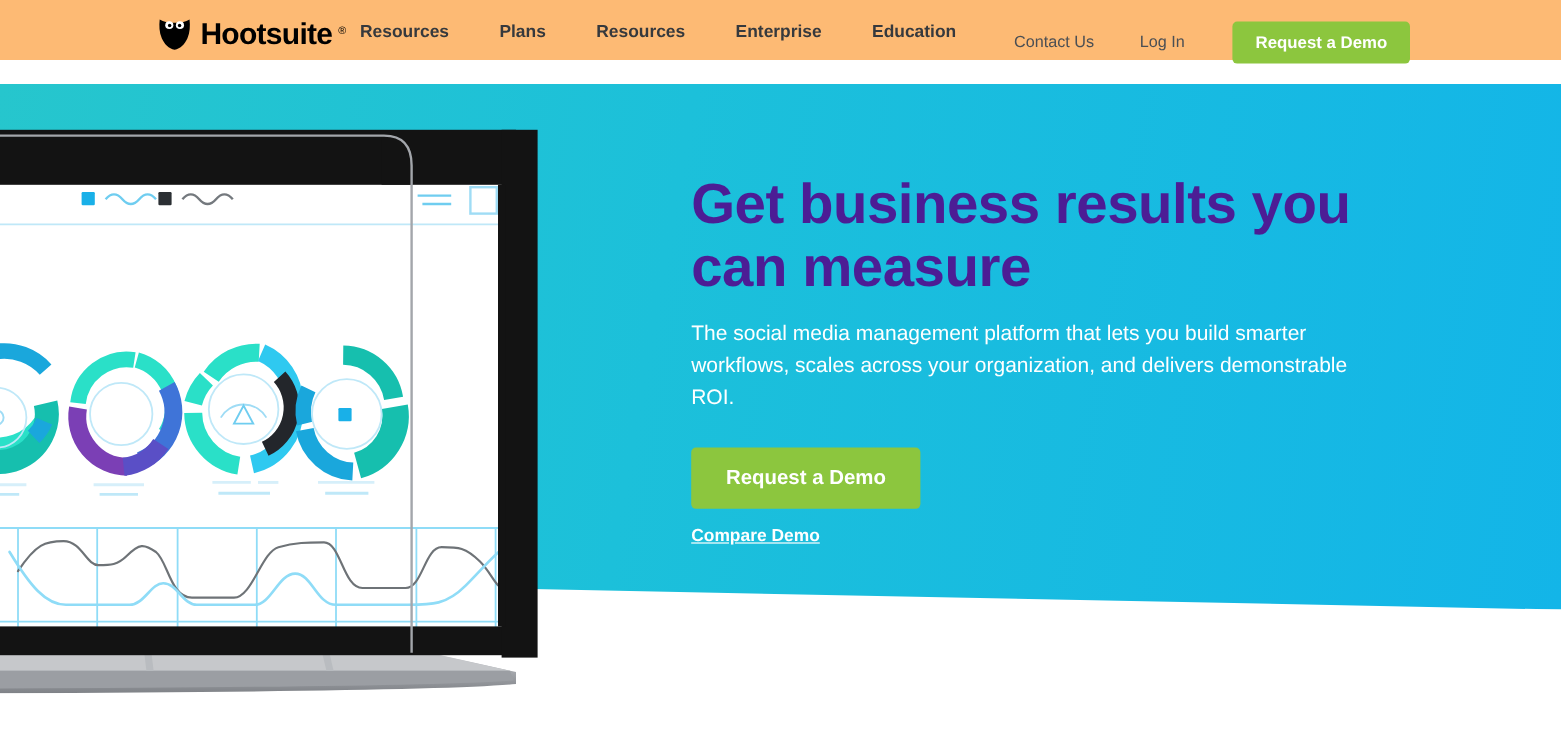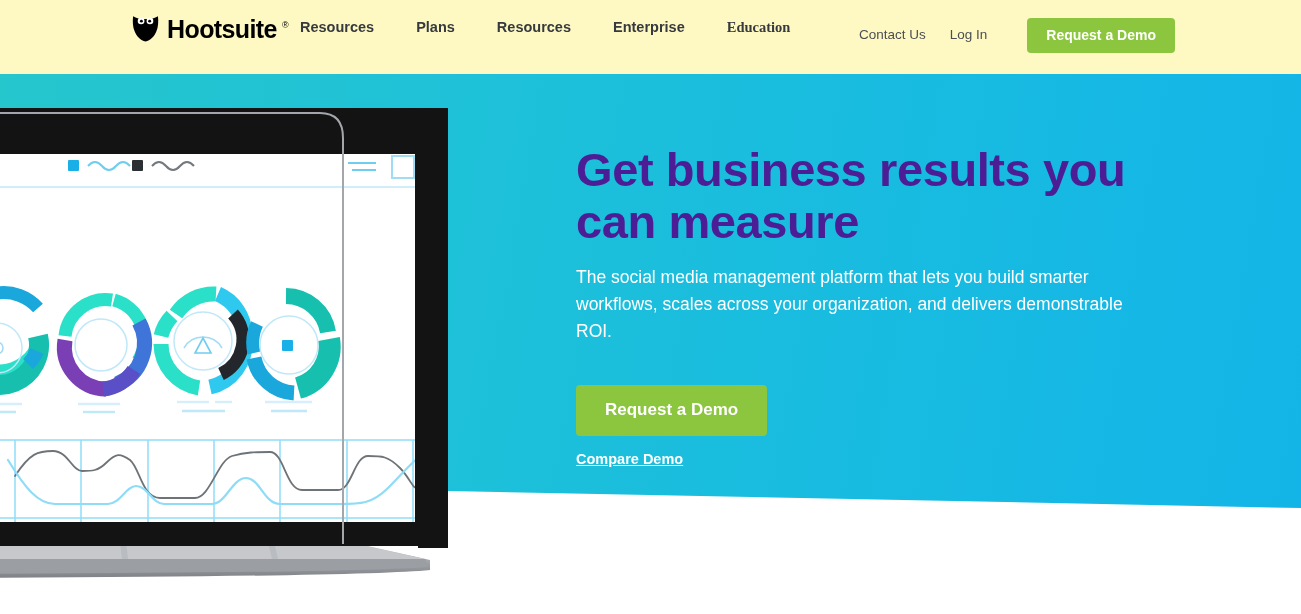--- a/index.html
+++ b/index.html
@@ -9,22 +9,22 @@
     overflow: hidden;
     background: #ffffff;
     font-family: "Liberation Sans", sans-serif;
   }
 
   #page { position: relative; width: 1301px; height: 614px; background: #fff; }
 
   
   .site-header {
     position: absolute; top: 0; left: 0;
-    width: 1301px; height: 74px;
-    background: #fef9c3;
+    width: 1301px; height: 50px;
+    background: #fdba74;
     z-index: 40;
     display: flex; align-items: center;
   }
   .brand {
     position: absolute; left: 131px; top: 12px;
     display: flex; align-items: flex-end; gap: 6px;
     height: 30px;
   }
   .owl-icon { width: 30px; height: 27px; display: block; }
   .brand-wordmark {
@@ -40,32 +40,32 @@
   .main-nav {
     position: absolute; left: 300px; top: 17px;
     display: flex; gap: 0;
   }
   .nav-link {
     font-size: 14.5px; font-weight: bold; color: #36393d;
     padding: 0 22px 0 0; margin-right: 20px;
     line-height: 20px; cursor: pointer; white-space: nowrap;
     text-decoration: none;
   }
-  .nav-link:last-child { margin-right: 0; padding-right: 0; font-family: Liberation Serif, serif; }
+  .nav-link:last-child { margin-right: 0; padding-right: 0; }
 
   .header-right {
     position: absolute; right: 0; top: 0; height: 70px;
     display: flex; align-items: center;
   }
   .util-link {
     font-size: 13.5px; color: #4b4f54; margin-right: 40px;
     line-height: 18px; cursor: pointer; white-space: nowrap;
     text-decoration: none; font-weight: normal;
   }
-  .util-link.first { margin-right: 24px; }
+  .util-link.first { margin-right: 38px; }
   .demo-btn {
     background: #8cc63e; color: #ffffff;
     font-size: 14px; font-weight: bold;
     border: none; border-radius: 4px;
     padding: 9px 19px 10px; cursor: pointer;
     line-height: 16px; margin-right: 126px;
     white-space: nowrap;
     font-family: "Liberation Sans", sans-serif;
   }
 
@@ -83,21 +83,21 @@
     position: absolute; left: 576px; top: 144px;
     width: 560px; z-index: 20;
   }
   .hero-title {
     color: #4c1d95; font-size: 47px; font-weight: bold;
     line-height: 52px; letter-spacing: -0.4px;
     margin-bottom: 16px;
   }
   .hero-sub {
     color: #ffffff; font-size: 17.5px; font-weight: normal;
-    line-height: 27px; margin-bottom: 40px; max-width: 552px;
+    line-height: 27px; margin-bottom: 28px; max-width: 552px;
   }
   .hero-cta {
     display: inline-block;
     background: #8cc63e; color: #ffffff;
     font-size: 17px; font-weight: bold;
     border: none; border-radius: 4px;
     padding: 15px 29px 16px; cursor: pointer;
     line-height: 20px;
     font-family: "Liberation Sans", sans-serif;
   }

